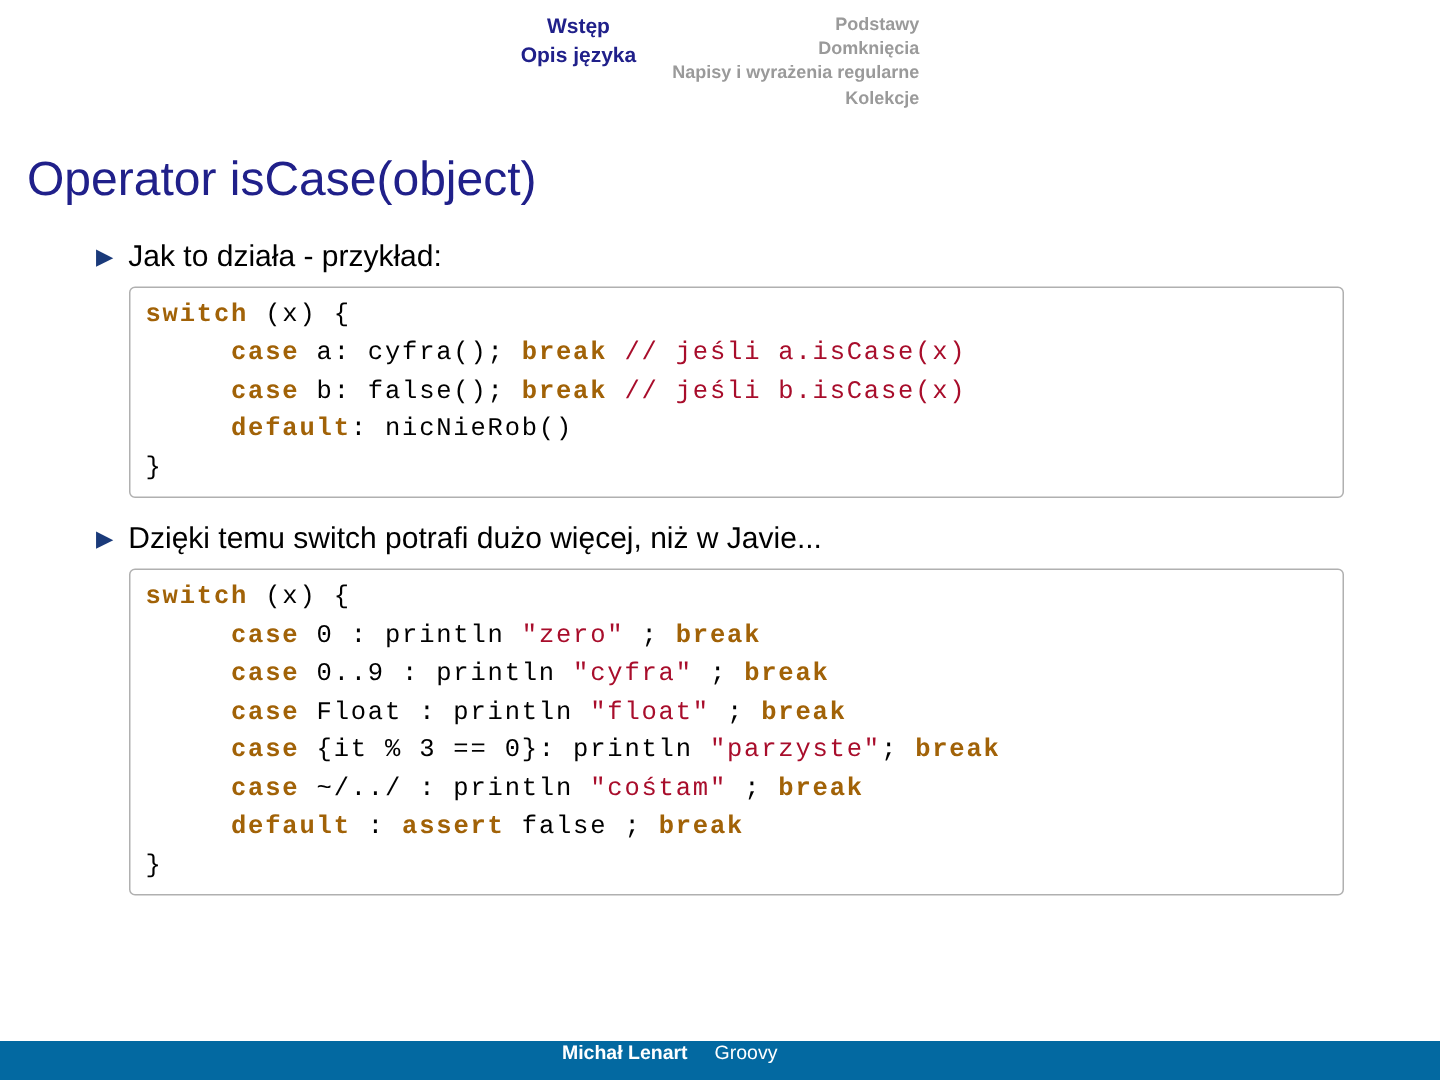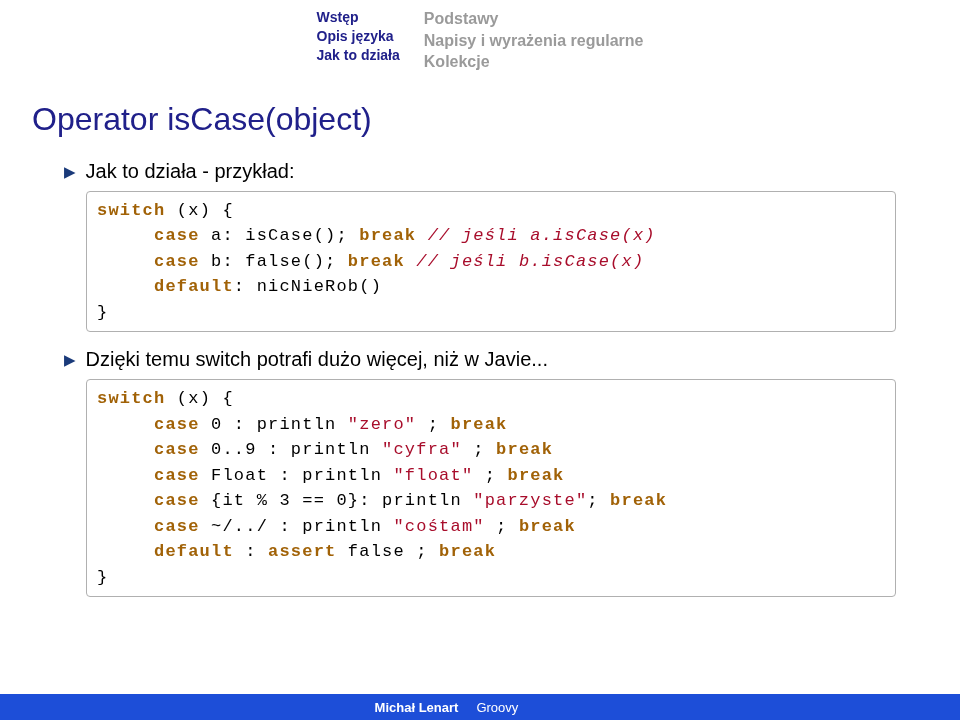--- a/index.html
+++ b/index.html
@@ -11,39 +11,39 @@
     position: relative;
     overflow: hidden;
   }
   .header {
     display: flex;
     justify-content: center;
     padding: 8px 0 4px 0;
     gap: 24px;
   }
   .nav-left {
-    text-align: left;
+    text-align: center;
     font-size: 14px;
     line-height: 1.35;
     color: #20208a;
   }
   .nav-left .item { font-weight: bold; }
   .nav-right {
-    text-align: left;
-    font-size: 16px;
+    text-align: right;
+    font-size: 12px;
     line-height: 1.35;
     color: #9a9a9a;
   }
   .nav-right .item { font-weight: bold; }
   .nav-right .active { color: #20208a; }
   .title {
     color: #20208a;
     font-size: 32px;
     font-weight: normal;
-    padding: 24px 28px 16px 32px;
+    padding: 24px 28px 16px 18px;
   }
   .content {
     padding: 0 64px 0 64px;
   }
   .bullet-row {
     display: flex;
     align-items: baseline;
     gap: 10px;
     margin: 6px 0 8px 0;
     font-size: 20px;
@@ -61,73 +61,73 @@
     margin: 4px 0 16px 22px;
     padding: 6px 10px;
     font-family: "Courier New", monospace;
     font-size: 17px;
     line-height: 1.5;
     letter-spacing: 1.2px;
     white-space: pre;
     color: #000;
   }
   .kw { color: #a16207; font-weight: bold; }
-  .cm { color: #a80d2b; font-style: italic; }
+  .cm { color: #a80d2b; }
   .str { color: #a80d2b; }
   .footer {
     position: absolute;
     bottom: 0;
     left: 0;
     right: 0;
     height: 26px;
-    background: #1d4ed8;
+    background: #0369a1;
     color: #fff;
     font-size: 13px;
     display: flex;
-    align-items: center;
+    align-items: flex-start;
   }
   .footer .author {
     flex: 0 0 49%;
     text-align: right;
     padding-right: 12px;
     font-weight: bold;
   }
   .footer .proj {
     flex: 1;
     text-align: left;
     padding-left: 6px;
   }
 </style>
 </head>
 <body>
 
 <div class="header">
   <div class="nav-left">
     <div class="item">Wstęp</div>
     <div class="item">Opis języka</div>
-    <div class="item">Jak to działa</div>
   </div>
   <div class="nav-right">
     <div class="item">Podstawy</div>
+    <div class="item">Domknięcia</div>
     <div class="item">Napisy i wyrażenia regularne</div>
     <div class="item">Kolekcje</div>
   </div>
 </div>
 
 <div class="title">Operator isCase(object)</div>
 
 <div class="content">
 
   <div class="bullet-row">
     <span class="tri">▶</span>
     <span>Jak to działa - przykład:</span>
   </div>
 
   <div class="codebox"><span class="kw">switch</span><span> (x) {</span>
-<span class="kw">     case</span><span> a: isCase(); </span><span class="kw">break</span><span> </span><span class="cm">// jeśli a.isCase(x)</span>
+<span class="kw">     case</span><span> a: cyfra(); </span><span class="kw">break</span><span> </span><span class="cm">// jeśli a.isCase(x)</span>
 <span class="kw">     case</span><span> b: false(); </span><span class="kw">break</span><span> </span><span class="cm">// jeśli b.isCase(x)</span>
 <span class="kw">     default</span><span>: nicNieRob()</span>
 <span>}</span></div>
 
   <div class="bullet-row">
     <span class="tri">▶</span>
     <span>Dzięki temu switch potrafi dużo więcej, niż w Javie...</span>
   </div>
 
   <div class="codebox"><span class="kw">switch</span><span> (x) {</span>

